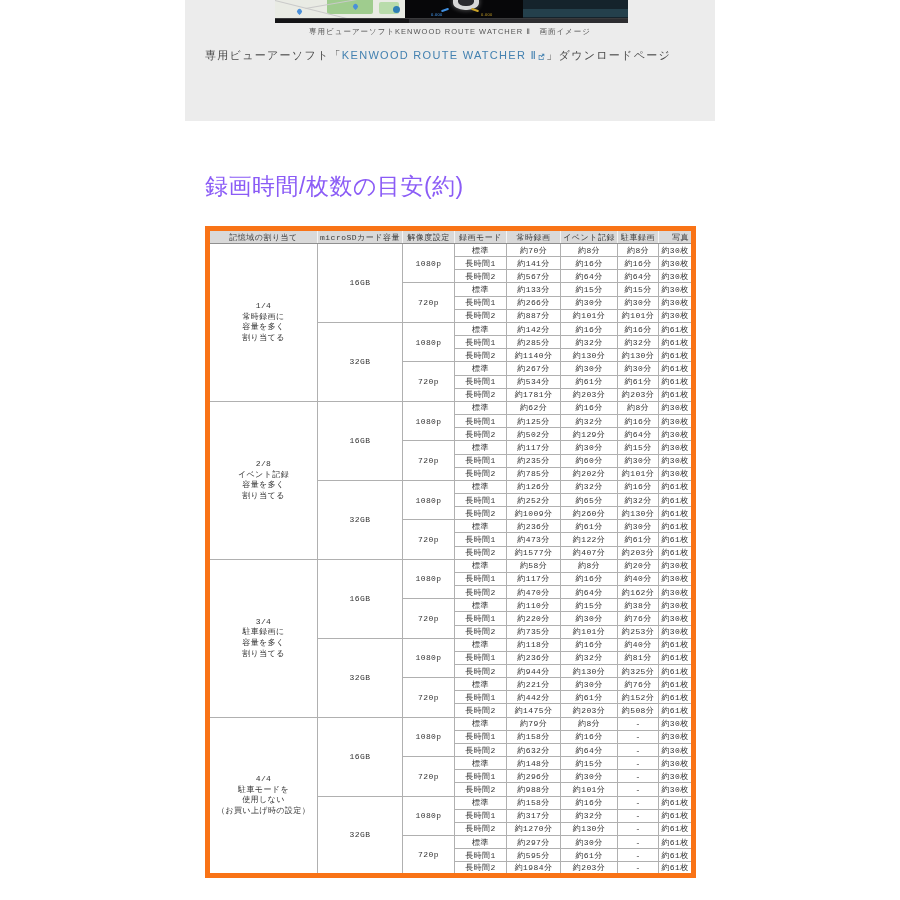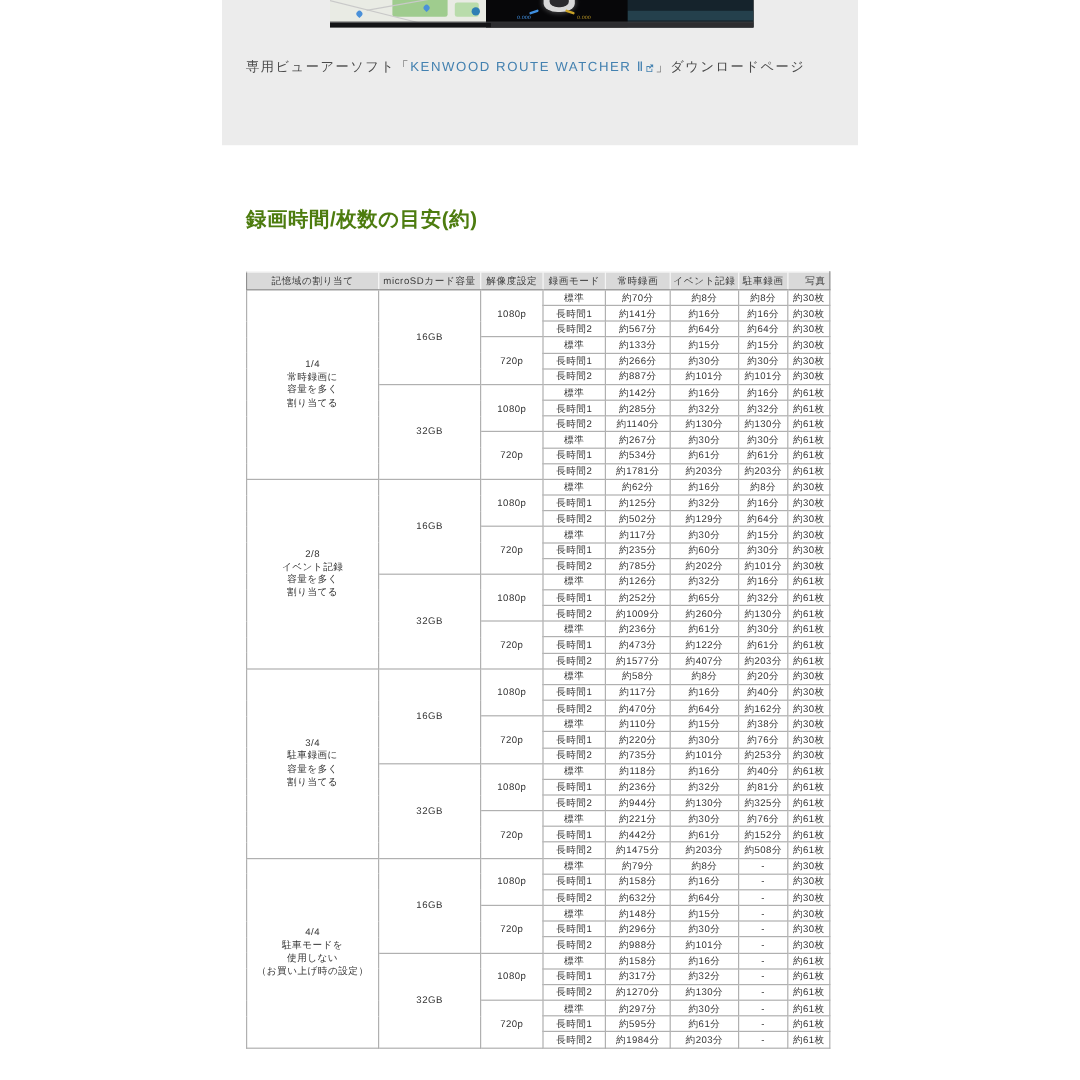--- a/index.html
+++ b/index.html
@@ -33,24 +33,24 @@
   .side-band { position: absolute; left: 0; top: 9px; width: 100%; height: 8px; background: #24404c; }
   .scrubber { position: absolute; left: 0; bottom: 0; width: 100%; height: 5px; background: linear-gradient(90deg, #141416 0%, #141416 38%, #2d2d30 38%, #2d2d30 100%); border-top: 1px solid #3a3a3c; }
 
   .hero-caption { position: absolute; left: 0; top: 27px; width: 530px; text-align: center; font-size: 7.5px; color: #555; letter-spacing: 1px; }
 
   .link-line { position: absolute; left: 20px; top: 48px; font-size: 11px; color: #4a4a4a; letter-spacing: 1.3px; white-space: nowrap; }
   .link-line a { color: #4381b0; text-decoration: none; cursor: pointer; }
   .ext-icon { display: inline-block; width: 7px; height: 7px; margin: 0 1px; vertical-align: -1px; }
 
   
-  .page-heading { position: absolute; left: 205px; top: 171px; font-size: 17px; font-weight: bold; color: #4d7c0f; letter-spacing: 0.5px; }
+  .page-heading { position: absolute; left: 205px; top: 171px; font-size: 23px; font-weight: normal; color: #8b5cf6; letter-spacing: 0.5px; }
 
   
-  .rec-table { position: absolute; left: 205px; top: 226px; border-collapse: collapse; table-layout: fixed; width: 486px; border: 1px solid #f97316; }
+  .rec-table { position: absolute; left: 205px; top: 226px; border-collapse: collapse; table-layout: fixed; width: 486px; border: 5px solid #f97316; font-family: Liberation Mono, monospace; }
   .rec-table th { background: #d9d9d9; font-weight: normal; font-size: 8px; color: #3a3a3a; height: 15px; border: 1px solid #f4f4f4; border-bottom: 1px solid #8f8f8f; padding: 0; letter-spacing: 0.5px; }
   .rec-table th:first-child { border-left: 1px solid #8f8f8f; }
   .rec-table th:last-child { border-right: 1px solid #8f8f8f; padding-left: 11px; }
   .rec-table td { border: 1px solid #b0b0b0; font-size: 8px; color: #333; text-align: center; height: 13.17px; padding: 0; letter-spacing: 0.4px; background: #fff; }
   .cell-alloc div { line-height: 1.35; }
   .cell-alloc { font-size: 8px; }
 </style>
 </head>
 <body>
 
@@ -71,20 +71,21 @@
       <div class="tick blue"></div>
       <div class="tick amber"></div>
       <span class="readout left">0.000</span>
       <span class="readout right">0.000</span>
     </div>
     <div class="side-pane">
       <div class="side-band"></div>
     </div>
     <div class="scrubber"></div>
   </div>
+  <div class="hero-caption">専用ビューアーソフトKENWOOD ROUTE WATCHER Ⅱ　画面イメージ</div>
   <div class="link-line"><span>専用ビューアーソフト「</span><a><span>KENWOOD ROUTE WATCHER Ⅱ</span><svg class="ext-icon" viewBox="0 0 10 10">
           <path d="M1 3 h4 v1 H2 v5 h5 V6 h1 v4 H1 z" fill="#4381b0"></path>
           <path d="M5 1 h4 v4 L7.5 3.5 5 6 4 5 6.5 2.5 z" fill="#4381b0"></path>
         </svg></a><span>」ダウンロードページ</span></div>
 </div>
 
 <h2 class="page-heading">録画時間/枚数の目安(約)</h2>
 
 <table class="rec-table">
   <colgroup>

